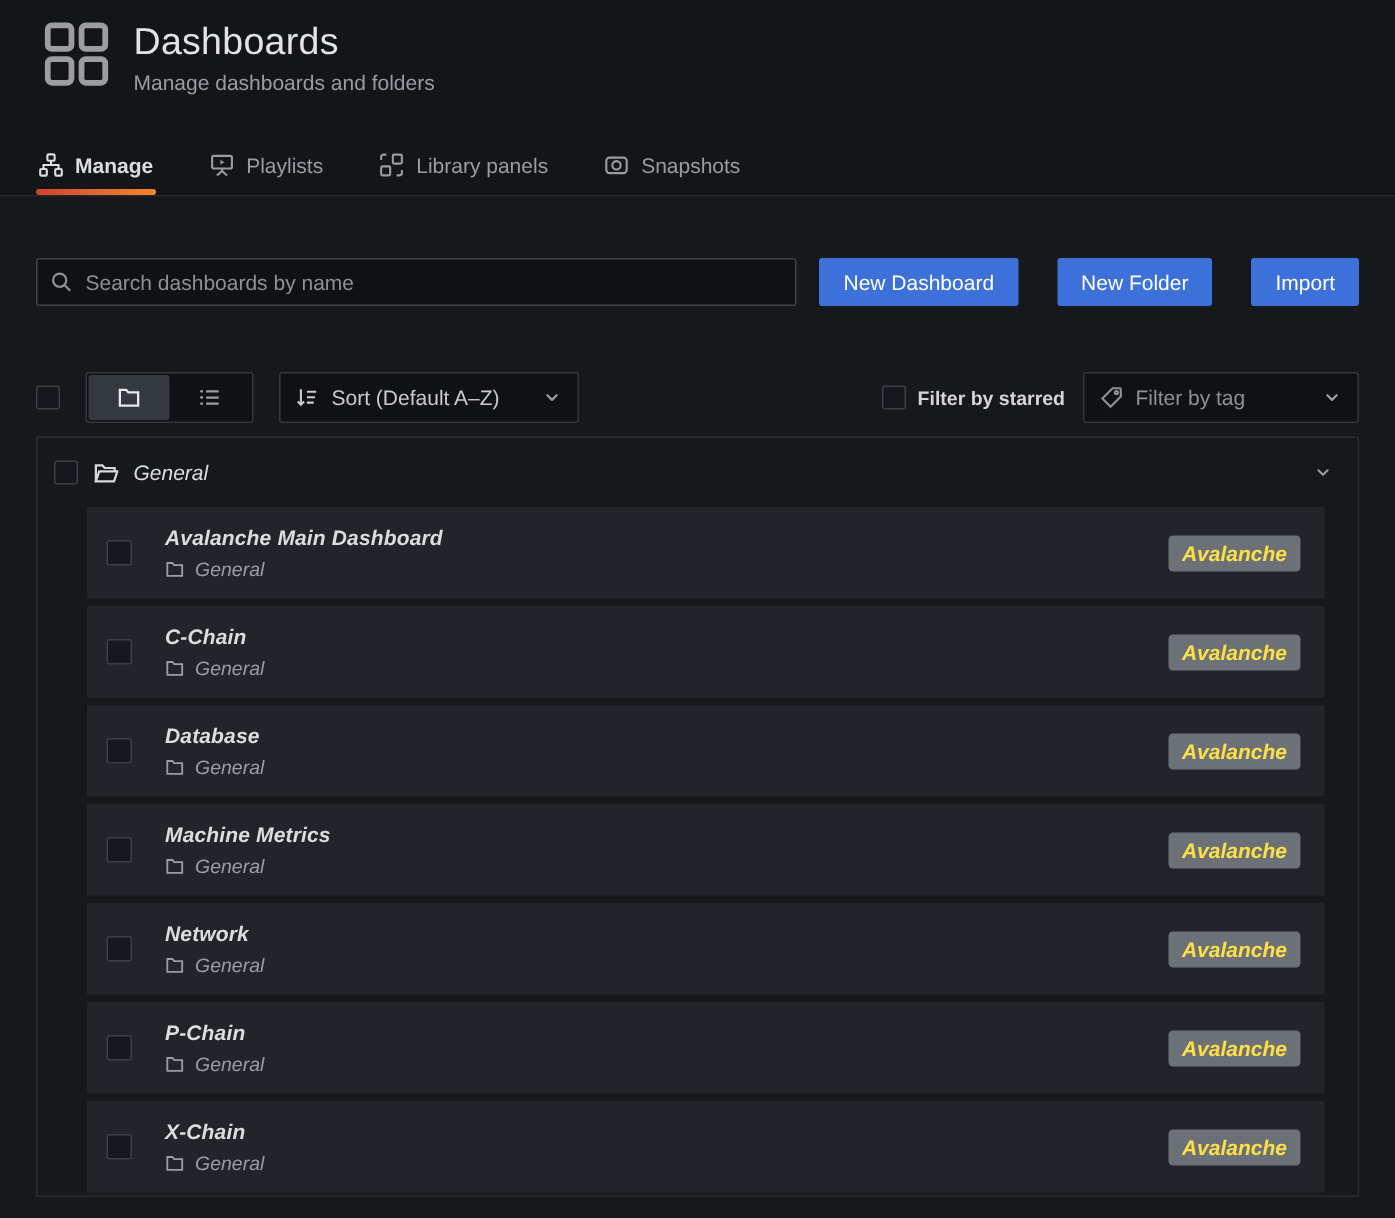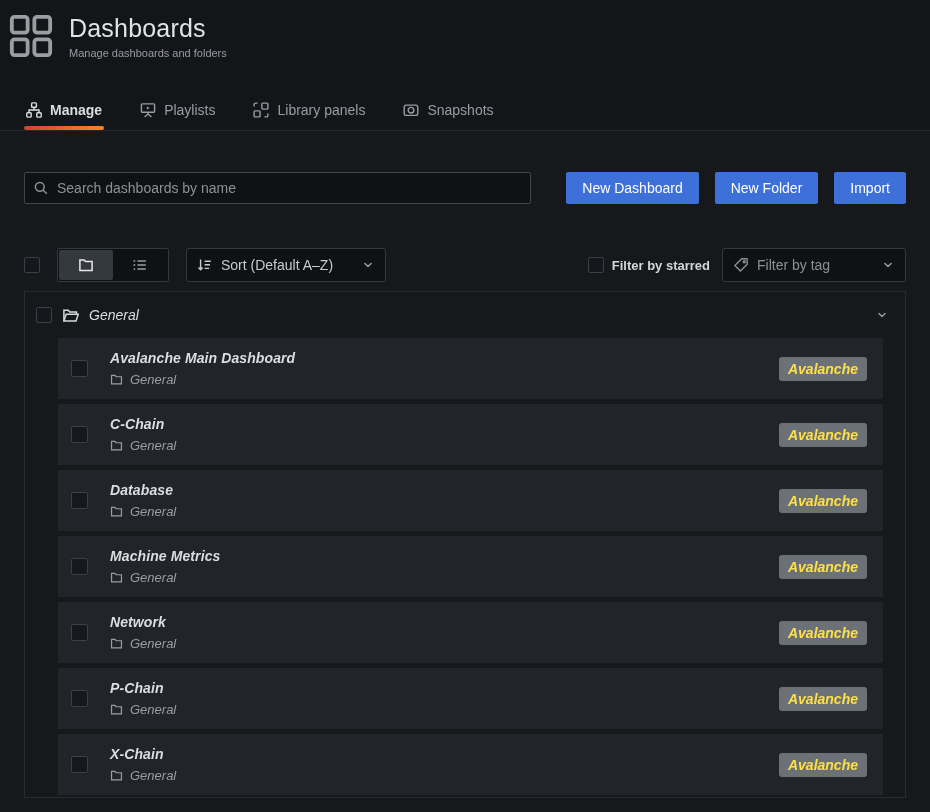--- a/index.html
+++ b/index.html
@@ -14,25 +14,25 @@
   svg { display: block; }
 
   
   .top {
     height: 131px;
     background: #141519;
     border-bottom: 1px solid #26282d;
     display: flex;
     flex-direction: column;
   }
-  .header-row { display: flex; padding: 13px 0 0 8px; }
+  .header-row { display: flex; padding: 13px 0 0 28px; }
   .apps-icon { color: #9b9da3; }
   .header-text { margin-left: 15px; }
   .page-title { font-size: 25px; font-weight: 500; color: #e2e3e6; line-height: 30px; letter-spacing: .2px; }
-  .page-subtitle { font-size: 11px; color: #9a9ca3; margin-top: 4px; }
+  .page-subtitle { font-size: 14px; color: #9a9ca3; margin-top: 4px; }
 
   .tab-bar { margin-top: auto; display: flex; gap: 34px; padding-left: 24px; text-align: right; }
   .tab {
     position: relative;
     display: flex; align-items: center; gap: 8px;
     padding: 8px 2px 12px 2px;
     color: #9a9ca3; font-size: 14px; cursor: pointer;
   }
   .tab.active { color: #dcdde0; font-weight: 600; }
   .tab.active .underline {
@@ -54,21 +54,21 @@
     display: flex; align-items: center;
     padding: 0 8px;
   }
   .search-box .sicon { color: #8e9096; flex: none; }
   .search-box input {
     background: transparent; border: none; outline: none;
     color: #d8d9da; font-size: 14px; font-family: inherit;
     margin-left: 8px; width: 100%;
   }
   .search-box input::placeholder { color: #8e9096; }
-  .btn-group { margin-left: auto; display: flex; gap: 16px; border-radius: 16px; }
+  .btn-group { margin-left: auto; display: flex; gap: 26px; border-radius: 16px; }
   .btn {
     height: 32px; padding: 0 16px;
     background: #3d71d9; color: #ffffff;
     border: none; border-radius: 2px;
     font-size: 14px; font-weight: 500; font-family: inherit;
     cursor: pointer; white-space: nowrap;
   }
 
   
   .filter-row { margin-top: 44px; display: flex; align-items: center; }

